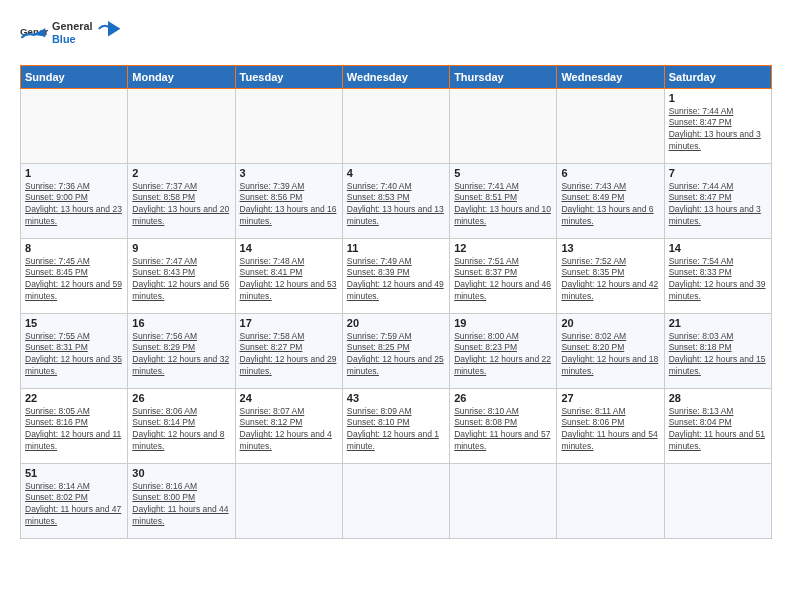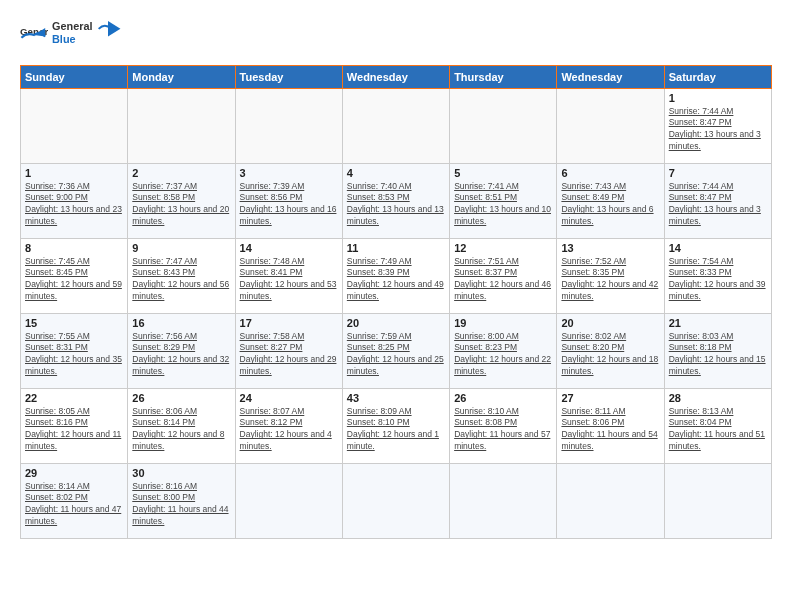--- a/index.html
+++ b/index.html
@@ -255,21 +255,21 @@
             <span class="day-num">27</span>
             <div class="day-info">Sunrise: 8:11 AM<br>Sunset: 8:06 PM<br>Daylight: 11 hours and 54 minutes.</div>
           </td>
           <td>
             <span class="day-num">28</span>
             <div class="day-info">Sunrise: 8:13 AM<br>Sunset: 8:04 PM<br>Daylight: 11 hours and 51 minutes.</div>
           </td>
         </tr>
         <tr>
           <td>
-            <span class="day-num">29</span>
+            <span class="day-num">51</span>
             <div class="day-info">Sunrise: 8:14 AM<br>Sunset: 8:02 PM<br>Daylight: 11 hours and 47 minutes.</div>
           </td>
           <td>
             <span class="day-num">30</span>
             <div class="day-info">Sunrise: 8:16 AM<br>Sunset: 8:00 PM<br>Daylight: 11 hours and 44 minutes.</div>
           </td>
           <td class="empty"></td>
           <td class="empty"></td>
           <td class="empty"></td>
           <td class="empty"></td>

